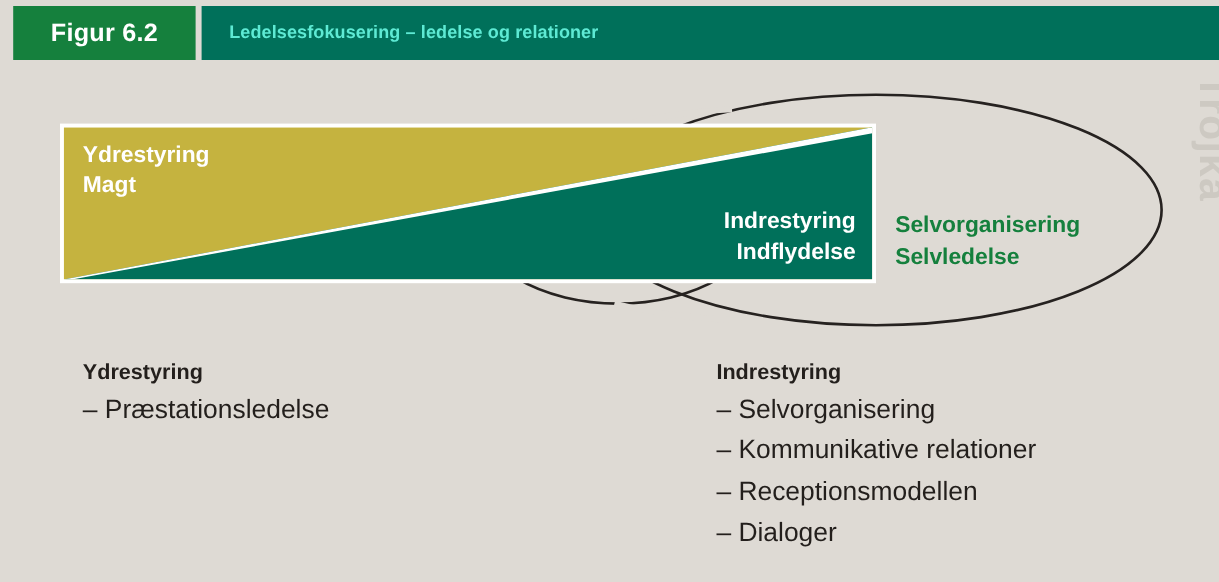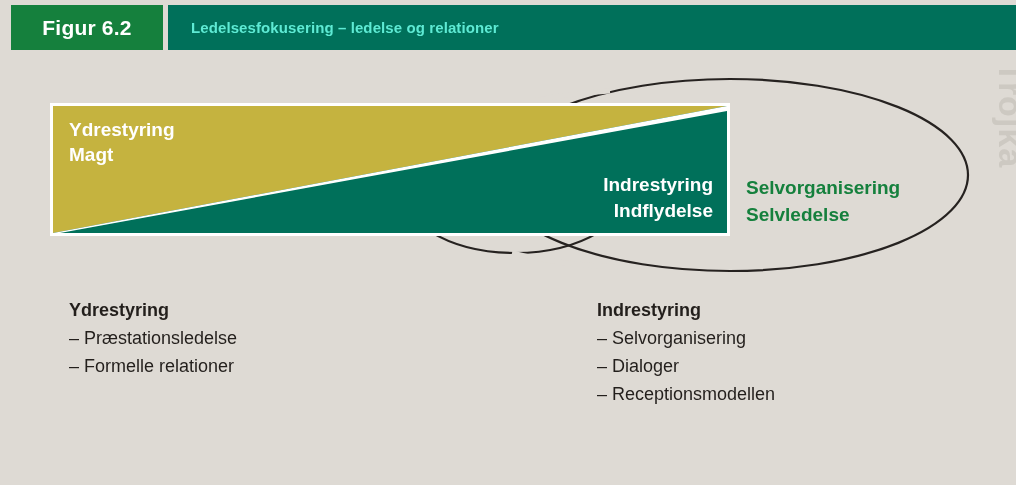--- a/index.html
+++ b/index.html
@@ -149,21 +149,21 @@
     font-size: 18px;
     font-weight: bold;
     margin-bottom: 3px;
   }
   .list-items {
     list-style: none;
     margin: 0;
     padding: 0;
   }
   .list-items li {
-    font-size: 18px;
+    font-size: 22px;
     line-height: 1.56;
     white-space: nowrap;
   }
 </style>
 </head>
 <body>
 
 <div class="header">
   <div class="header-figure-tag">
     <span>Figur 6.2</span>
@@ -199,24 +199,24 @@
   </div>
 </div>
 
 <div class="cloud-label">Selvorganisering
 Selvledelse</div>
 
 <div class="list-col left">
   <div class="list-title">Ydrestyring</div>
   <ul class="list-items">
     <li>– Præstationsledelse</li>
-    <li>– Formelle relationer</li>
   </ul>
 </div>
 
 <div class="list-col right">
   <div class="list-title">Indrestyring</div>
   <ul class="list-items">
     <li>– Selvorganisering</li>
+    <li>– Kommunikative relationer</li>
+    <li>– Receptionsmodellen</li>
     <li>– Dialoger</li>
-    <li>– Receptionsmodellen</li>
   </ul>
 </div>
 
 </body></html>

